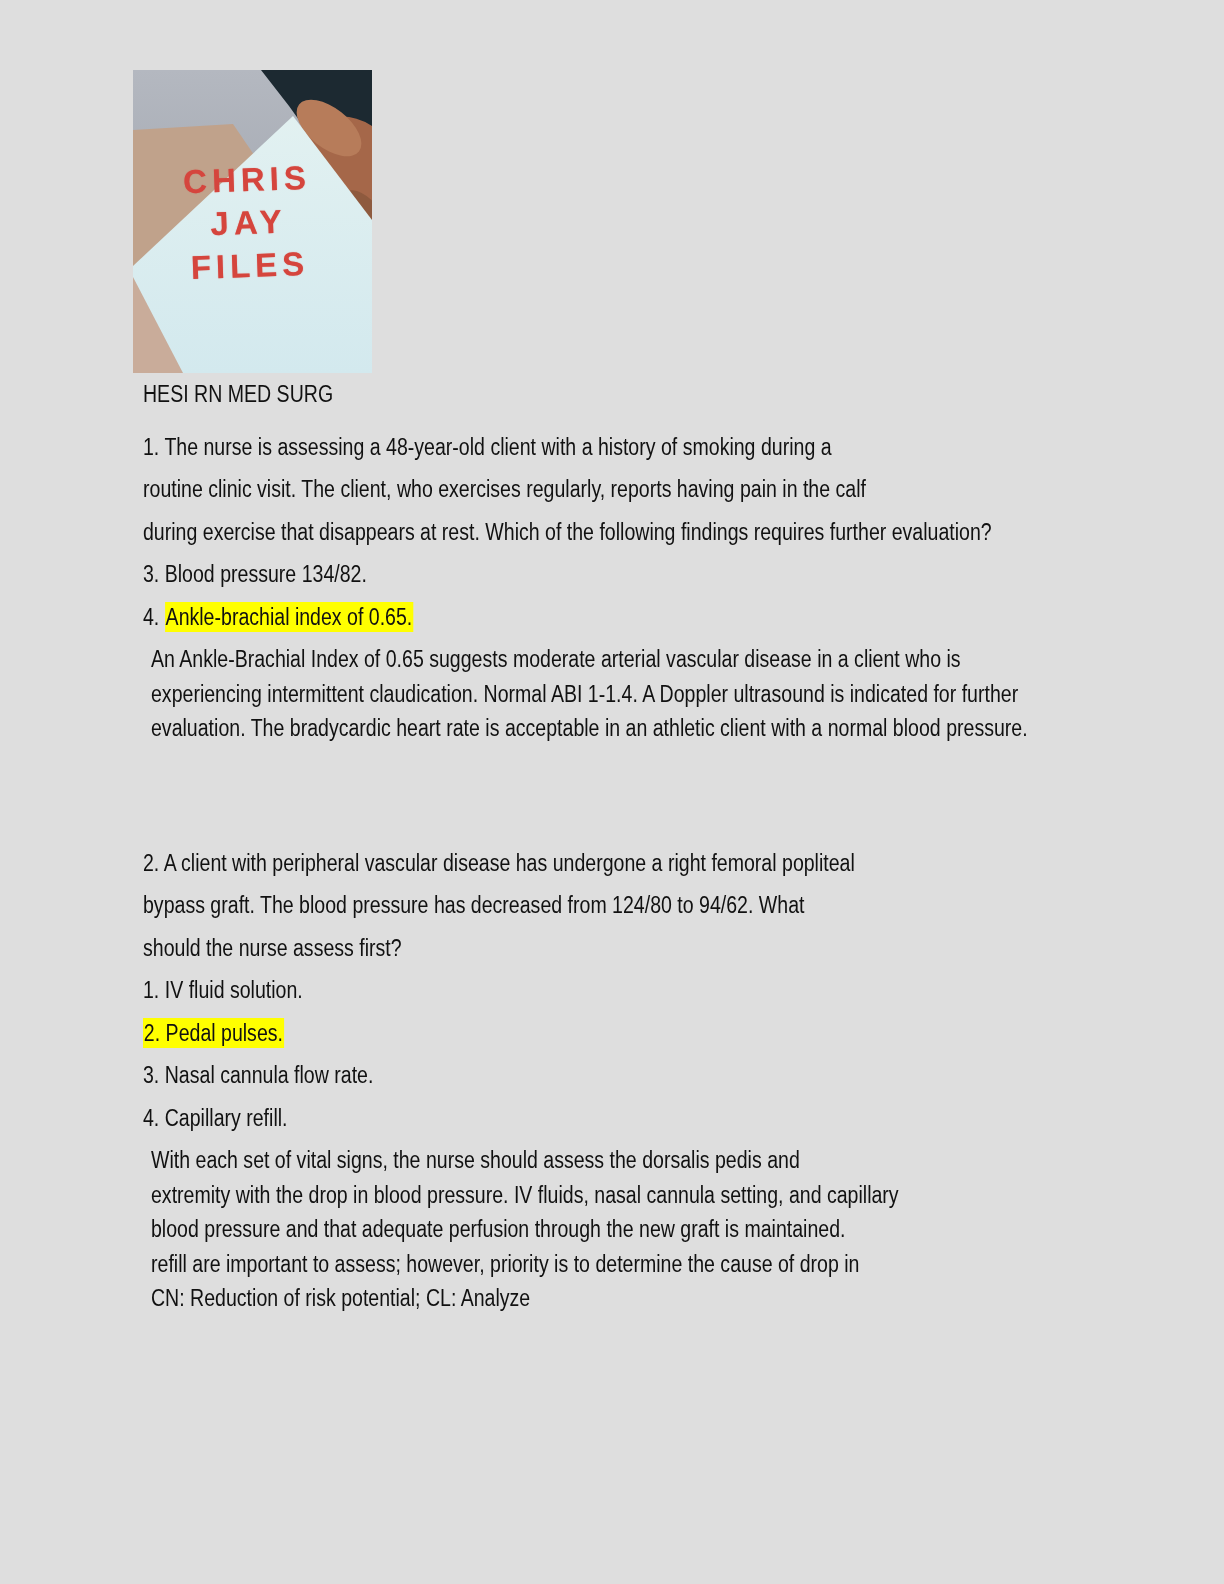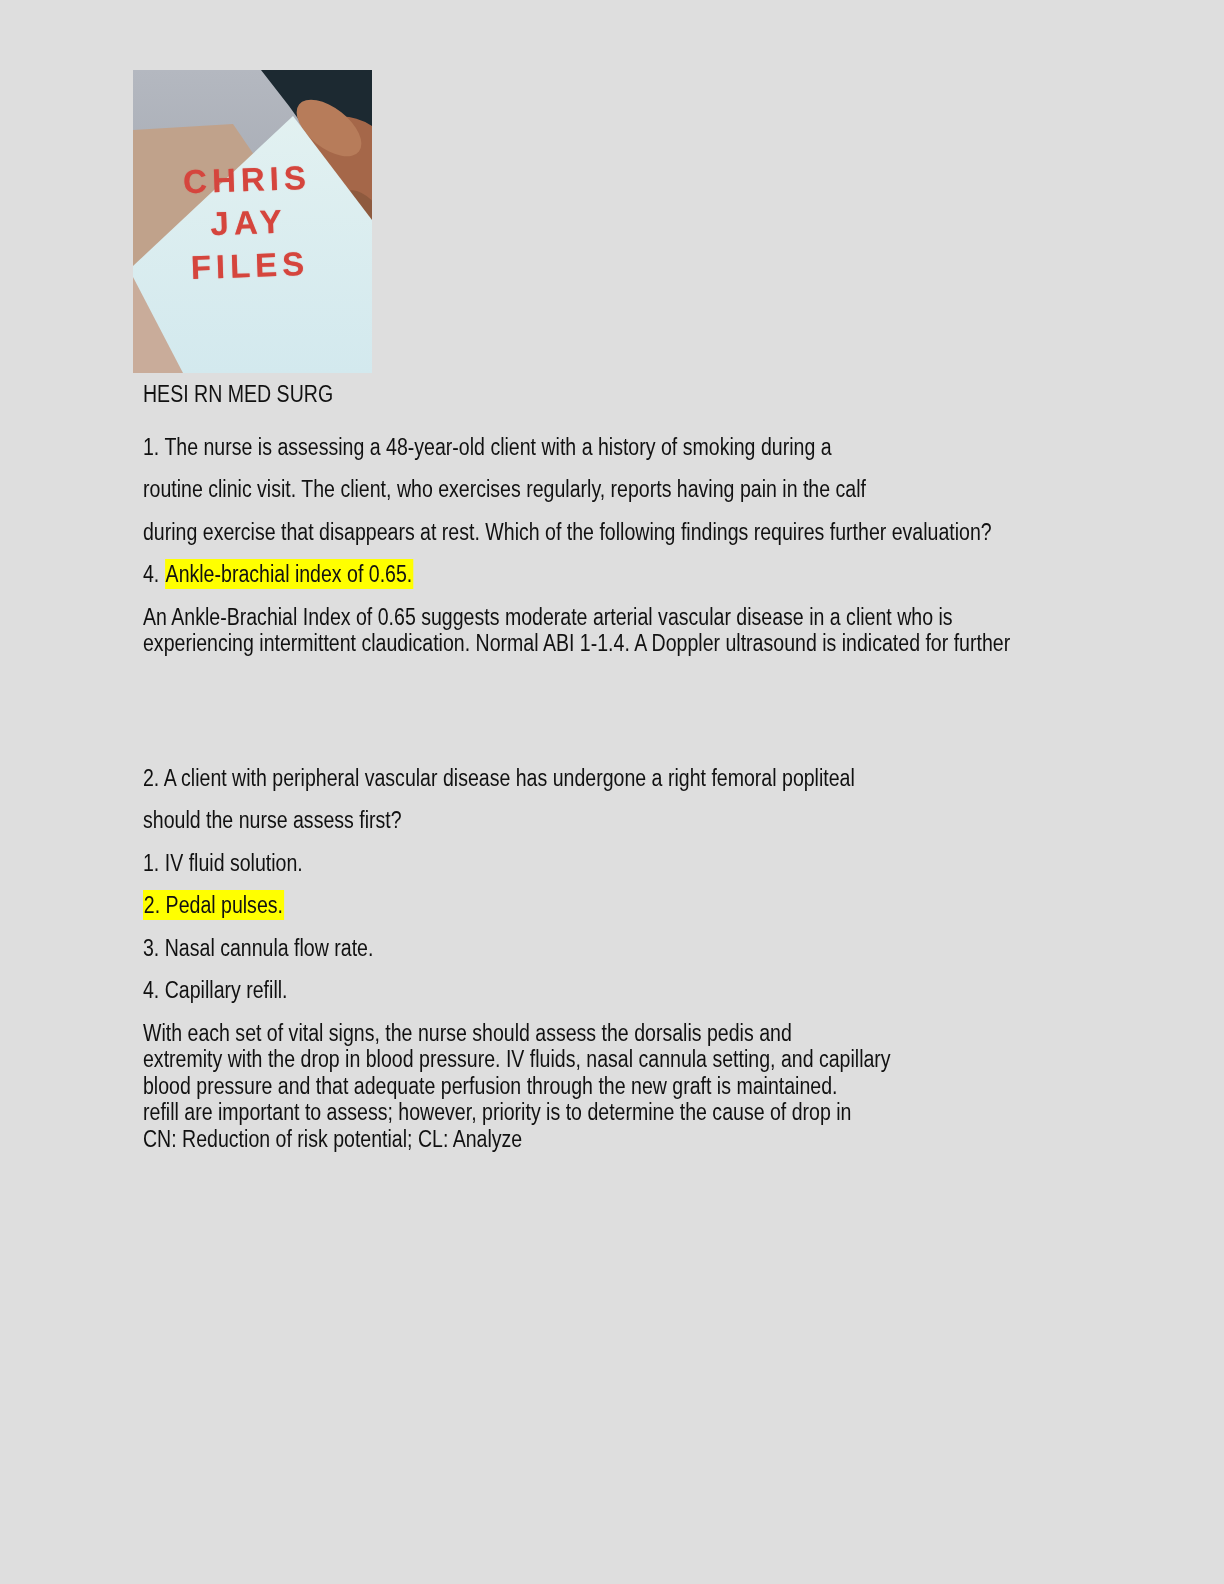--- a/index.html
+++ b/index.html
@@ -26,21 +26,21 @@
     color:#d5453d;
     transform:translateX(-4px) rotate(-2deg);
     text-shadow:0 0 1px rgba(213,69,61,.6);
   }
 
   
   .line{margin:0 0 16px 0;white-space:pre;line-height:26.5px;font-weight:400;font-size:23px;}
   h1.line{margin:0 0 26px 0;}
   .t{display:inline-block;transform:scaleX(0.85);transform-origin:0 50%;white-space:pre;}
   .hl{background:#ffff00;padding:2px 1px;}
-  .rationale p{margin:0;line-height:26.5px;white-space:pre;}
+  .rationale p{margin:8px;line-height:26.5px;white-space:pre;}
   .q2{margin-top:108px;}
 </style>
 </head>
 <body>
 
 <div class="page">
 
   <div class="photo">
     <svg width="239" height="303" viewBox="0 0 239 303">
       <defs>
@@ -69,30 +69,33 @@
     </div>
   </div>
 
   <h1 class="line"><span class="t">HESI RN MED SURG</span></h1>
 
   <section>
     <p class="line"><span class="t">1. The nurse is assessing a 48-year-old client with a history of smoking during a</span></p>
     <p class="line"><span class="t">routine clinic visit. The client, who exercises regularly, reports having pain in the calf</span></p>
     <p class="line"><span class="t">during exercise that disappears at rest. Which of the following findings requires further evaluation?</span></p>
 
+    <p class="line"><span class="t"><span>3. </span><span>Blood pressure 134/82.</span></span></p>
     <p class="line"><span class="t"><span>4. </span><span class="hl">Ankle-brachial index of 0.65.</span></span></p>
 
     <div class="rationale">
       <p><span class="t">An Ankle-Brachial Index of 0.65 suggests moderate arterial vascular disease in a client who is</span></p>
       <p><span class="t">experiencing intermittent claudication. Normal ABI 1-1.4. A Doppler ultrasound is indicated for further</span></p>
+      <p><span class="t">evaluation. The bradycardic heart rate is acceptable in an athletic client with a normal blood pressure.</span></p>
     </div>
   </section>
 
   <section class="q2">
     <p class="line"><span class="t">2. A client with peripheral vascular disease has undergone a right femoral popliteal</span></p>
+    <p class="line"><span class="t">bypass graft. The blood pressure has decreased from 124/80 to 94/62. What</span></p>
     <p class="line"><span class="t">should the nurse assess first?</span></p>
 
     <p class="line"><span class="t"><span>1. </span><span>IV fluid solution.</span></span></p>
     <p class="line"><span class="t"><span class="hl"><span>2. </span><span>Pedal pulses.</span></span></span></p>
     <p class="line"><span class="t"><span>3. </span><span>Nasal cannula flow rate.</span></span></p>
     <p class="line"><span class="t"><span>4. </span><span>Capillary refill.</span></span></p>
 
     <div class="rationale">
       <p><span class="t">With each set of vital signs, the nurse should assess the dorsalis pedis and</span></p>
       <p><span class="t">extremity with the drop in blood pressure. IV fluids, nasal cannula setting, and capillary</span></p>

